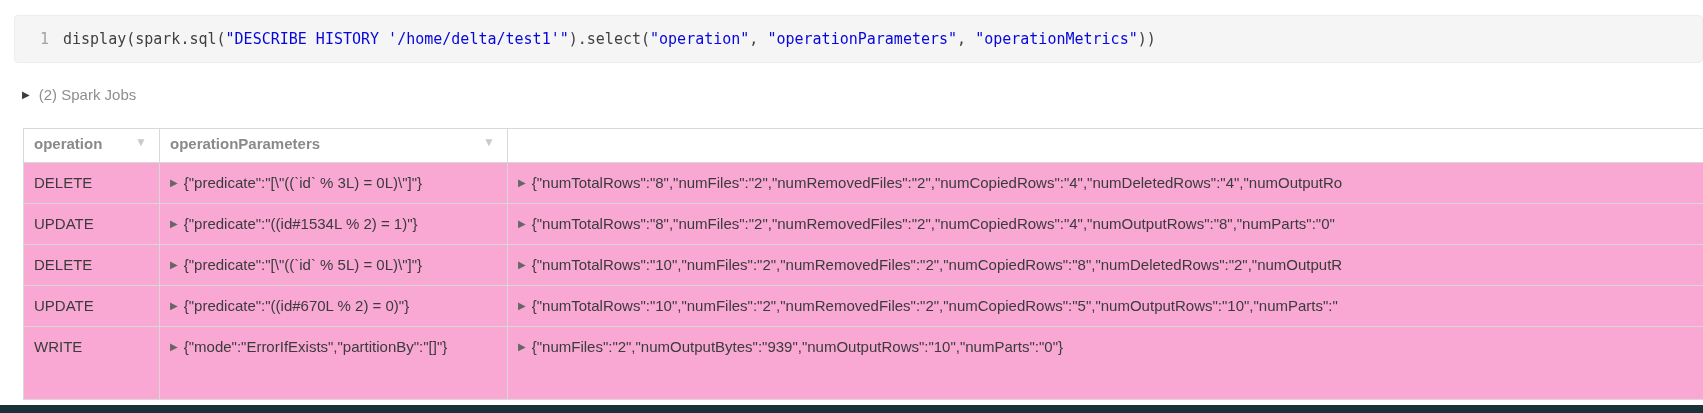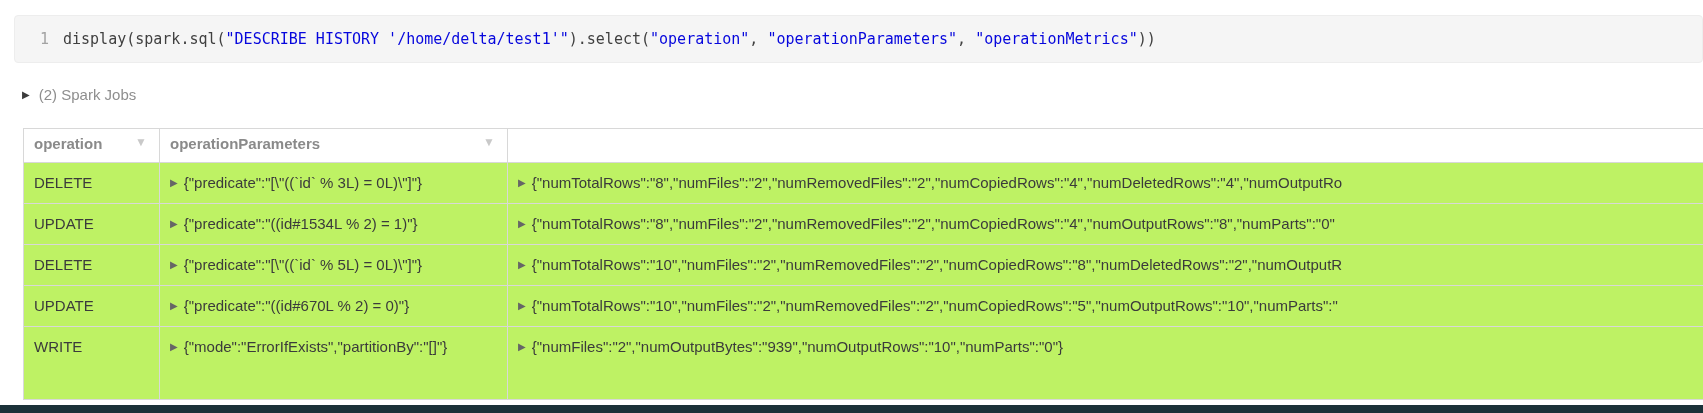--- a/index.html
+++ b/index.html
@@ -40,21 +40,21 @@
   .thead { border-bottom:1px solid #d8d8d8; }
   .th {
     display:flex; align-items:flex-start; justify-content:space-between;
     font-weight:bold; color:#8a8a8a;
     padding:6px 12px 6px 10px; height:21px;
     border-right:1px solid #d8d8d8; overflow:hidden;
   }
   .th.c2 { border-right:none; }
   .sort-icon { color:#c9c9c9; font-size:12px; margin-left:8px; flex:none; cursor:pointer; }
 
-  .tr { border-bottom:1px solid #d8d8d8; background:#bef264; }
+  .tr { border-bottom:1px solid #d8d8d8; background:#f9a8d4; }
   .tr:last-child { border-bottom:none; min-height:72px; }
   .td {
     padding:10px 8px 10px 10px; line-height:20px;
     border-right:1px solid #d8d8d8; overflow:hidden; box-sizing:border-box;
   }
   .td.c2 { border-right:none; white-space:nowrap; }
   .td.json { display:flex; align-items:flex-start; }
   .expander { color:#666; font-size:10px; line-height:20px; margin-right:6px; flex:none; cursor:pointer; }
   .td.c1 .json-text { overflow-wrap:anywhere; }
   .td.c2 .json-text { white-space:nowrap; }

